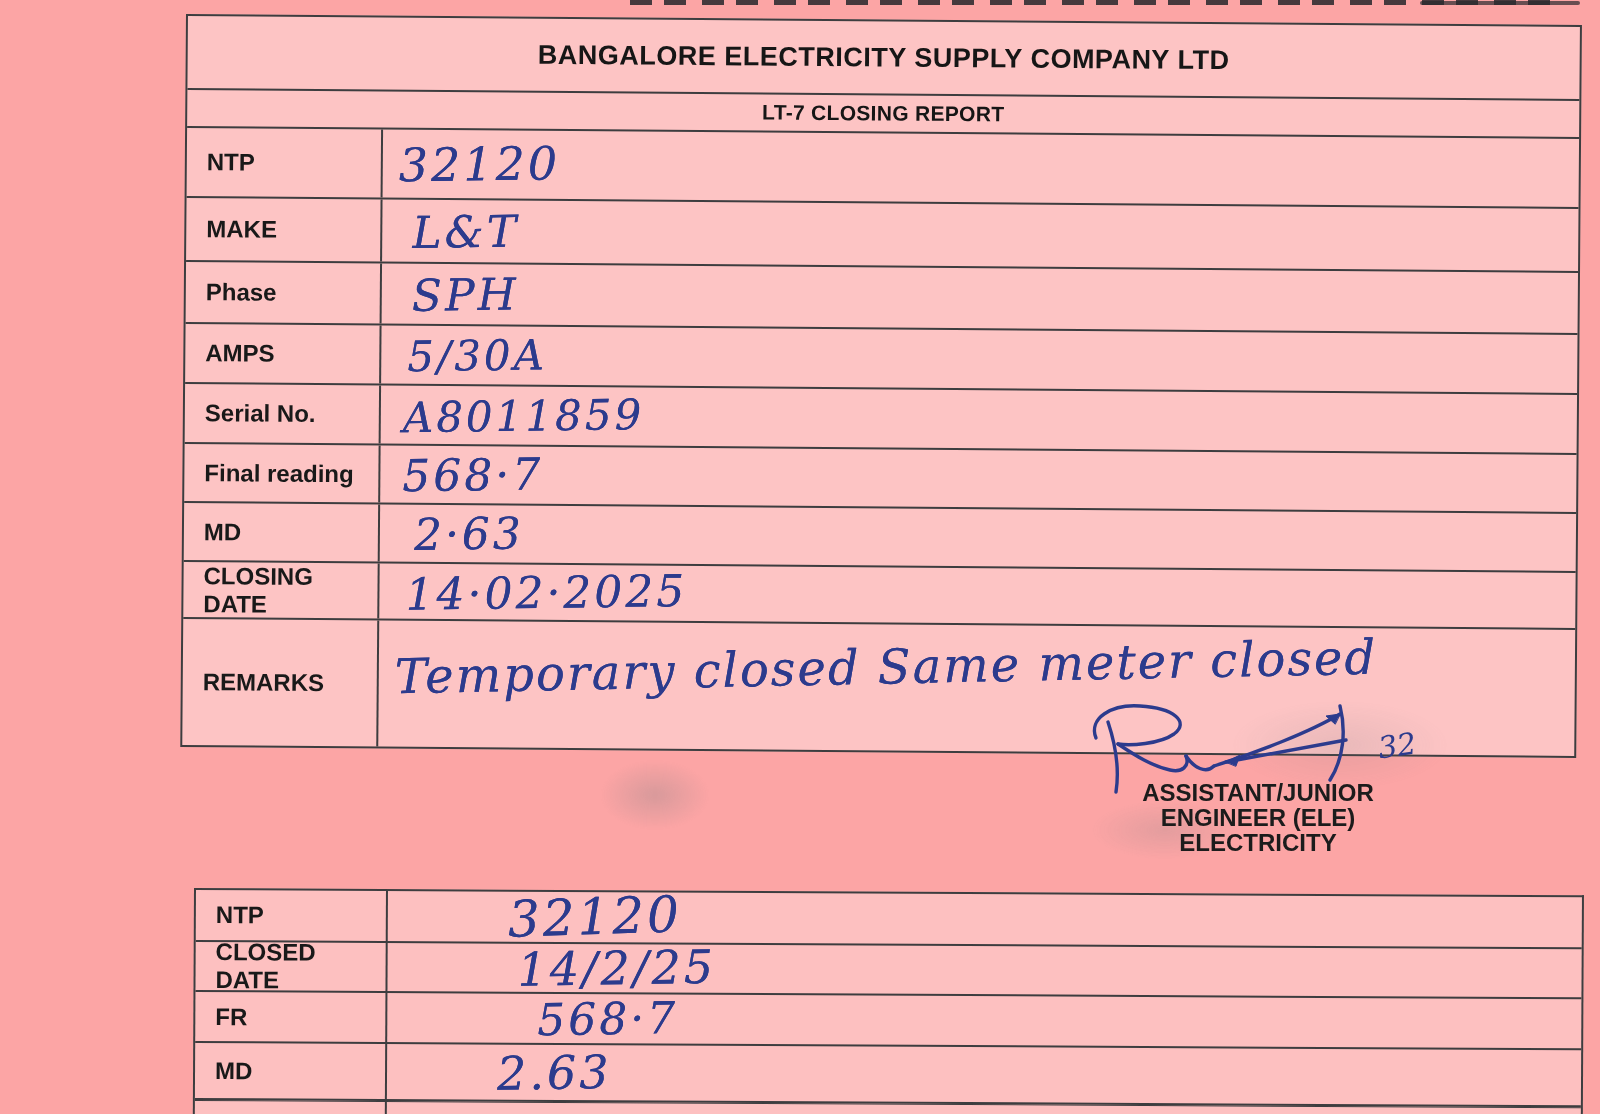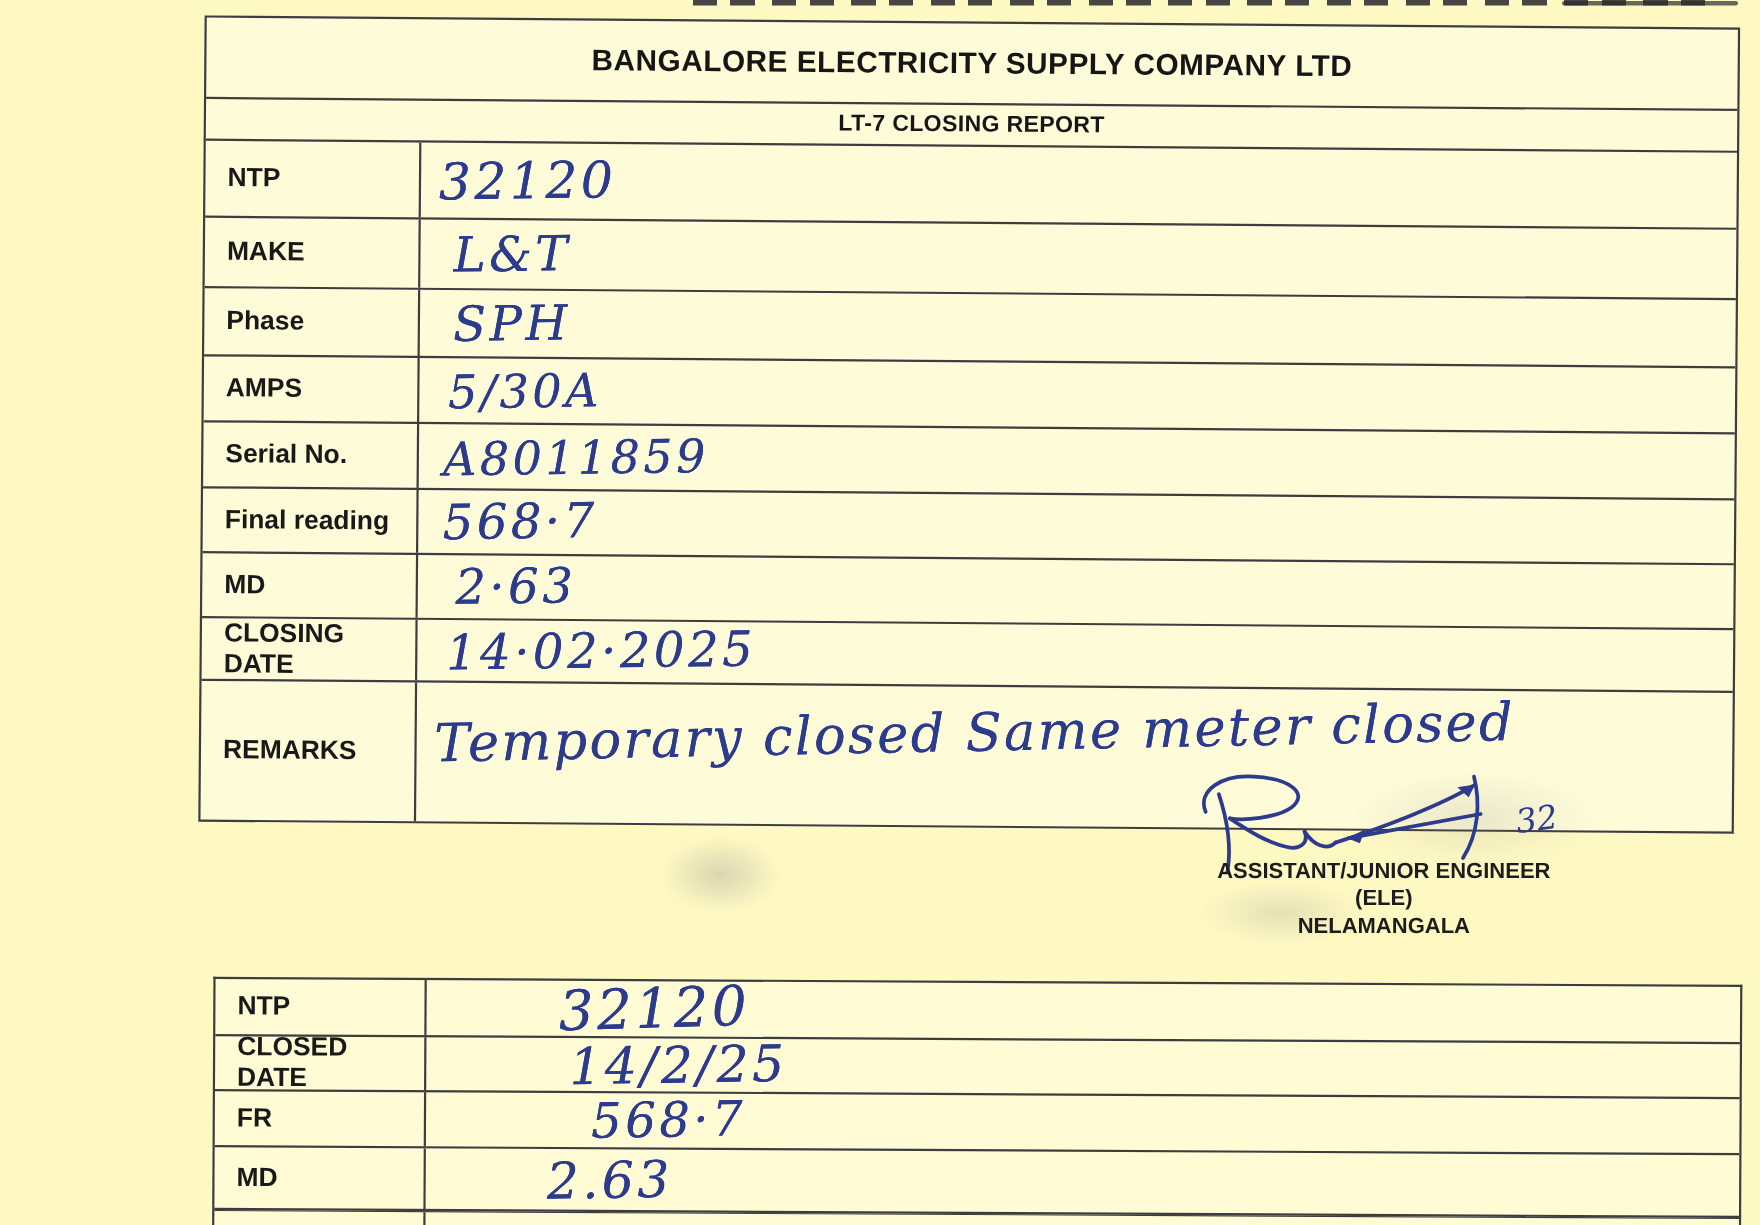--- a/index.html
+++ b/index.html
@@ -1,21 +1,21 @@
 <!DOCTYPE html>
 <html><head>
 <meta charset="utf-8">
 <style>
   html,body { margin:0; padding:0; }
   body { font-family:"Liberation Sans", sans-serif; background:#e8e8e8; }
 
   .paper {
     position:relative;
     width:1600px; height:1114px;
-    background:#fef9c3;
+    background:#fca5a5;
     overflow:hidden;
   }
 
   
   .scan-edge {
     position:absolute; top:0; left:630px; width:930px; height:5px;
     background:repeating-linear-gradient(90deg,
       #26262b 0 22px, rgba(0,0,0,0) 22px 34px,
       #26262b 34px 56px, rgba(0,0,0,0) 56px 72px);
     opacity:.85;
@@ -74,21 +74,21 @@
     text-align:center;
   }
   .sign-svg { position:absolute; left:0; top:4px; }
   .sign-note {
     position:absolute; left:300px; top:36px;
     font-family:"DejaVu Serif", serif; font-style:italic;
     font-size:30px; color:#2c3b8d; transform:rotate(-8deg);
   }
   .sign-text {
     position:relative; margin-top:88px;
-    font-weight:bold; font-size:20px; color:#1c1c1c; line-height:25px;
+    font-weight:bold; font-size:24px; color:#1c1c1c; line-height:25px;
   }
 
   
   .smudge {
     position:absolute; border-radius:50%;
     background:radial-gradient(ellipse at center, rgba(125,125,130,.28), rgba(125,125,130,0) 70%);
     filter:blur(1px);
   }
 
   
@@ -186,21 +186,21 @@
         <path d="M136,70 C180,56 232,36 262,18"></path>
         <path d="M148,66 L268,44"></path>
         <path d="M262,10 C268,34 266,62 252,84"></path>
         <path d="M148,66 l14,-7 l-4,11 z" fill="#2c3b8d" stroke-width="1"></path>
         <path d="M262,18 l-14,2 l9,8 z" fill="#2c3b8d" stroke-width="1"></path>
       </g>
     </svg>
     <span class="sign-note">32</span>
     <div class="sign-text">
       <div>ASSISTANT/JUNIOR ENGINEER (ELE)</div>
-      <div>NELAMANGALA</div>
+      <div>ELECTRICITY</div>
     </div>
   </div>
 
   <div class="table-bottom">
     <div class="row" style="height:50px">
       <div class="cell label">NTP</div>
       <div class="cell value" style="padding-left:120px">
         <span class="hand" style="font-size:50px; transform:rotate(-2deg)">32120</span>
       </div>
     </div>

